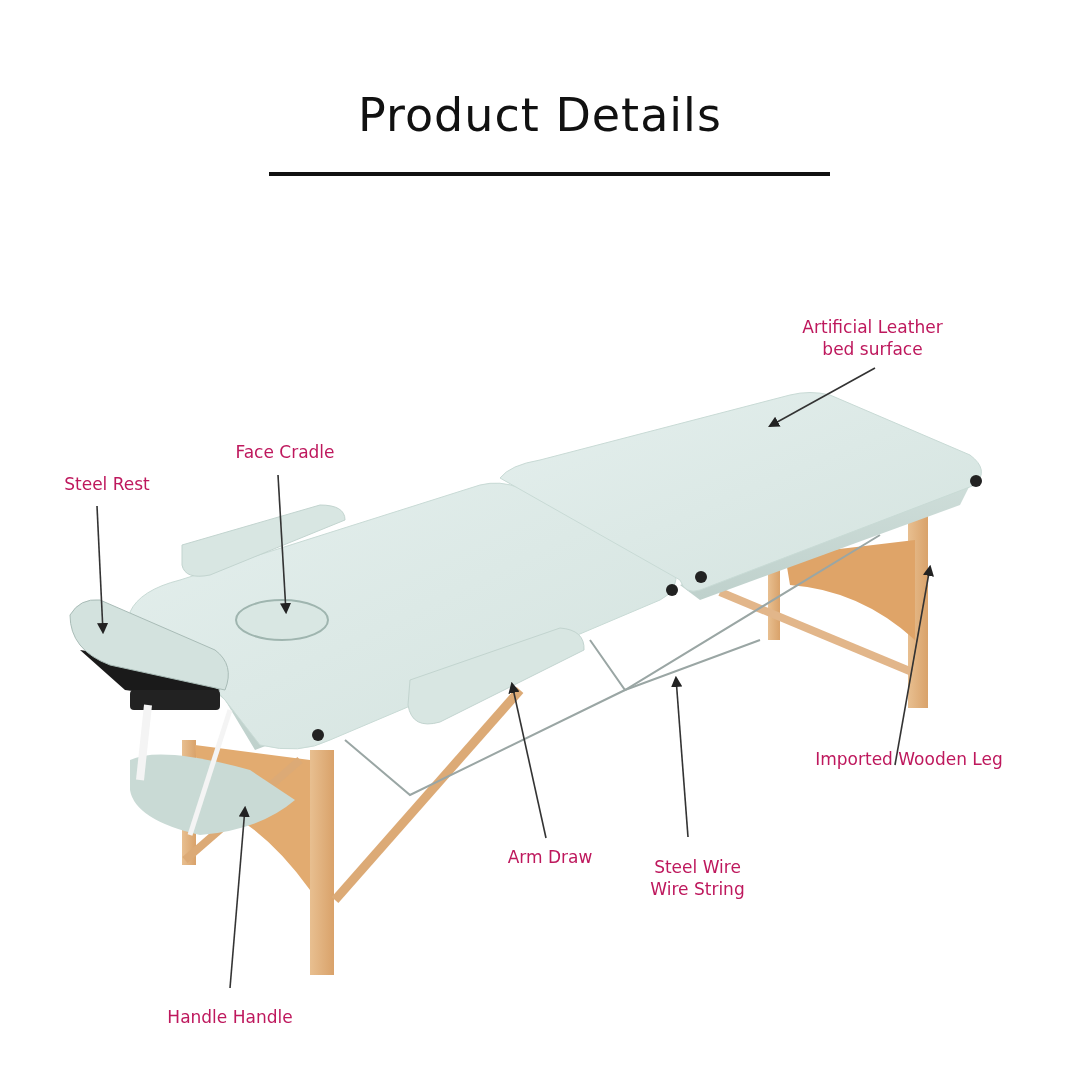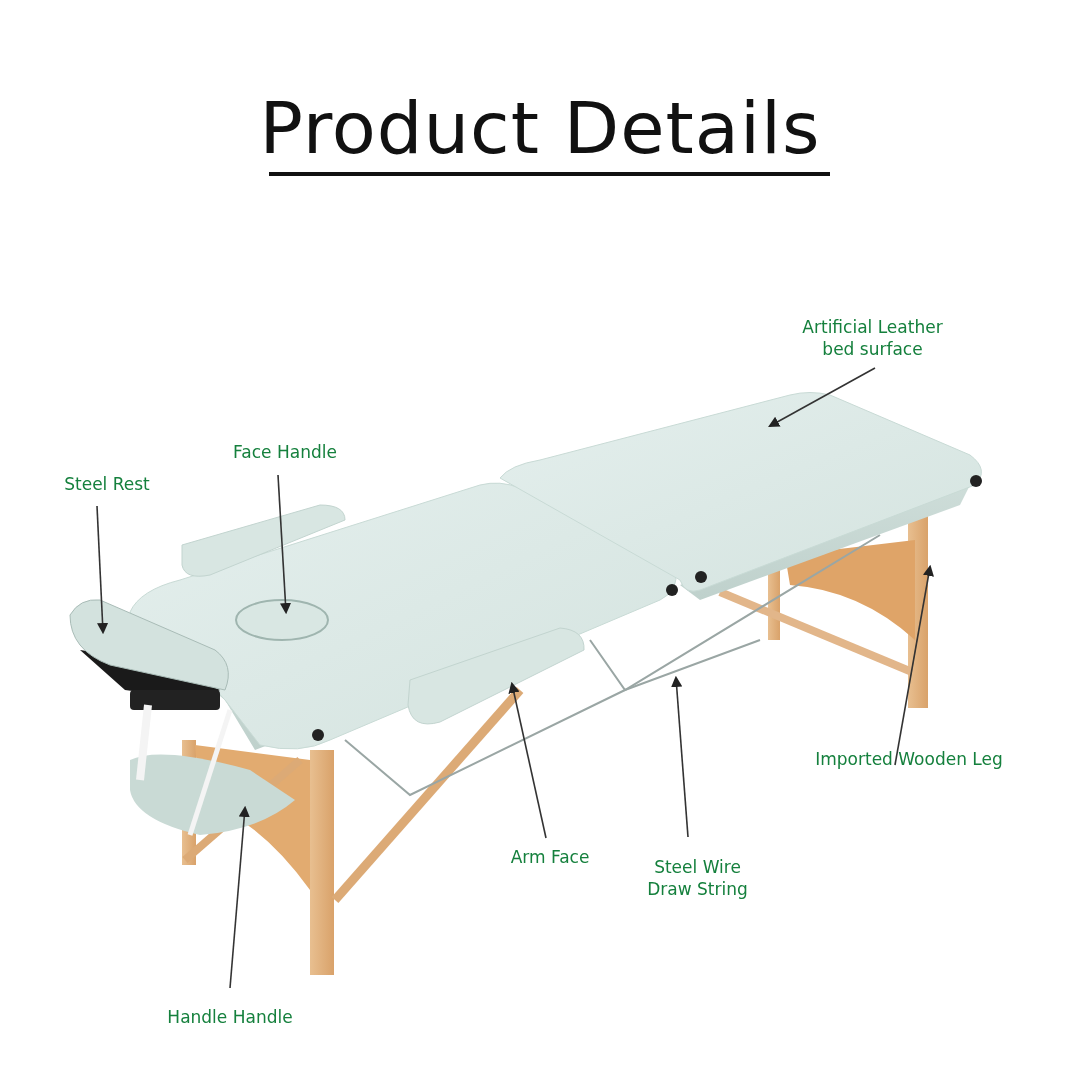--- a/index.html
+++ b/index.html
@@ -1,19 +1,19 @@
 <!DOCTYPE html>
 <html><head>
 <meta charset="utf-8">
 <style>
   html, body { margin:0; padding:0; background:#ffffff; }
   body { width:1080px; height:1080px; position:relative; overflow:hidden; font-family:"Liberation Sans", sans-serif; color:#111; }
-  .title { position:absolute; left:0; width:1080px; top:92px; text-align:center; font-family:"DejaVu Sans", sans-serif; font-size:72px; font-weight:400; letter-spacing:1px; color:#111; line-height:1; }
+  .title { position:absolute; left:0; width:1080px; top:92px; text-align:center; font-family:"DejaVu Sans", sans-serif; font-size:46px; font-weight:400; letter-spacing:1px; color:#111; line-height:1; }
   .title-rule { position:absolute; left:269px; top:172px; width:561px; height:4px; background:#111; }
-  .label { position:absolute; font-family:"DejaVu Sans", sans-serif; font-size:17px; color:#15803d; text-align:center; line-height:22px; white-space:nowrap; }
+  .label { position:absolute; font-family:"DejaVu Sans", sans-serif; font-size:17px; color:#be185d; text-align:center; line-height:22px; white-space:nowrap; }
   svg.art { position:absolute; left:0; top:0; }
 </style>
 </head>
 <body>
 
 <div class="title">Product Details</div>
 <div class="title-rule"></div>
 
 <svg class="art" width="1080" height="1080" viewBox="0 0 1080 1080">
   <defs>
@@ -91,30 +91,30 @@
     <line x1="688" y1="837" x2="676" y2="678" marker-end="url(#arr)"></line>
     <line x1="230" y1="988" x2="245" y2="808" marker-end="url(#arr)"></line>
   </g>
 </svg>
 
 <div class="label" style="left:770px; top:316px; width:205px;">
   <div>Artificial Leather</div>
   <div>bed surface</div>
 </div>
 <div class="label" style="left:210px; top:441px; width:150px;">
-  <div>Face Handle</div>
+  <div>Face Cradle</div>
 </div>
 <div class="label" style="left:40px; top:473px; width:134px;">
   <div>Steel Rest</div>
 </div>
 <div class="label" style="left:795px; top:748px; width:228px;">
   <div>Imported Wooden Leg</div>
 </div>
 <div class="label" style="left:490px; top:846px; width:120px;">
-  <div>Arm Face</div>
+  <div>Arm Draw</div>
 </div>
 <div class="label" style="left:630px; top:856px; width:135px;">
   <div>Steel Wire</div>
-  <div>Draw String</div>
+  <div>Wire String</div>
 </div>
 <div class="label" style="left:150px; top:1006px; width:160px;">
   <div>Handle Handle</div>
 </div>
 
 </body></html>

